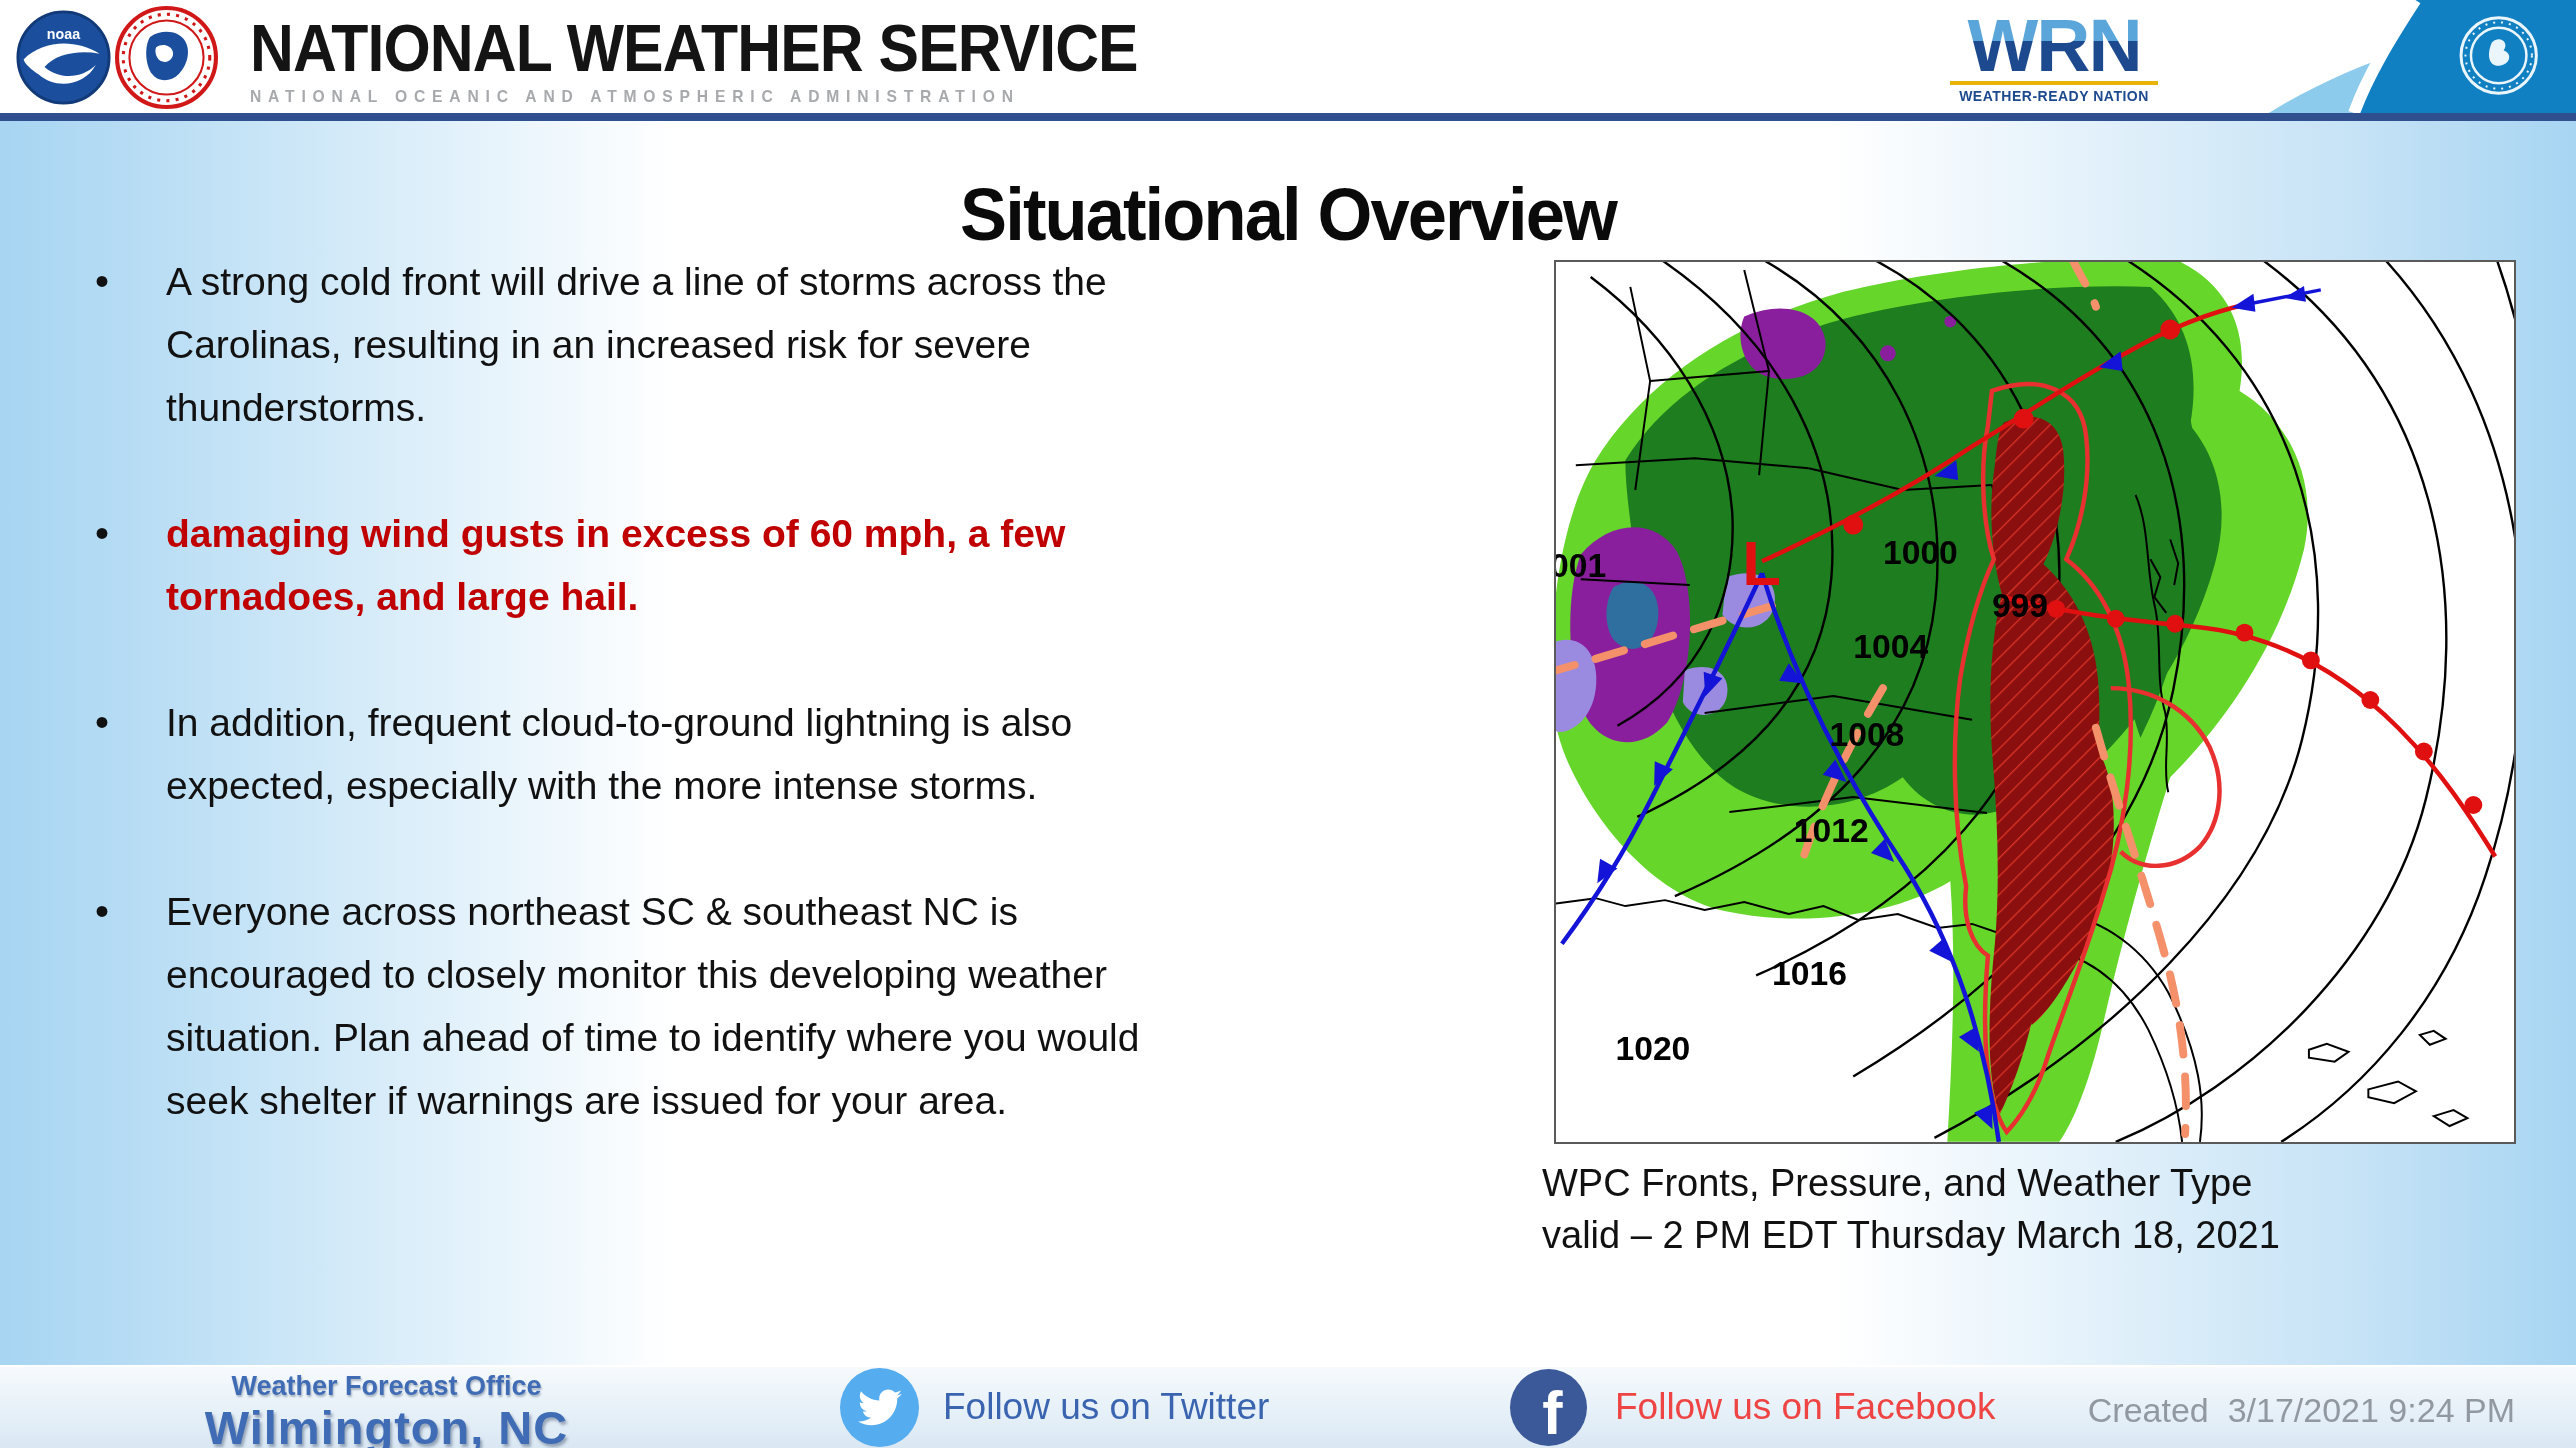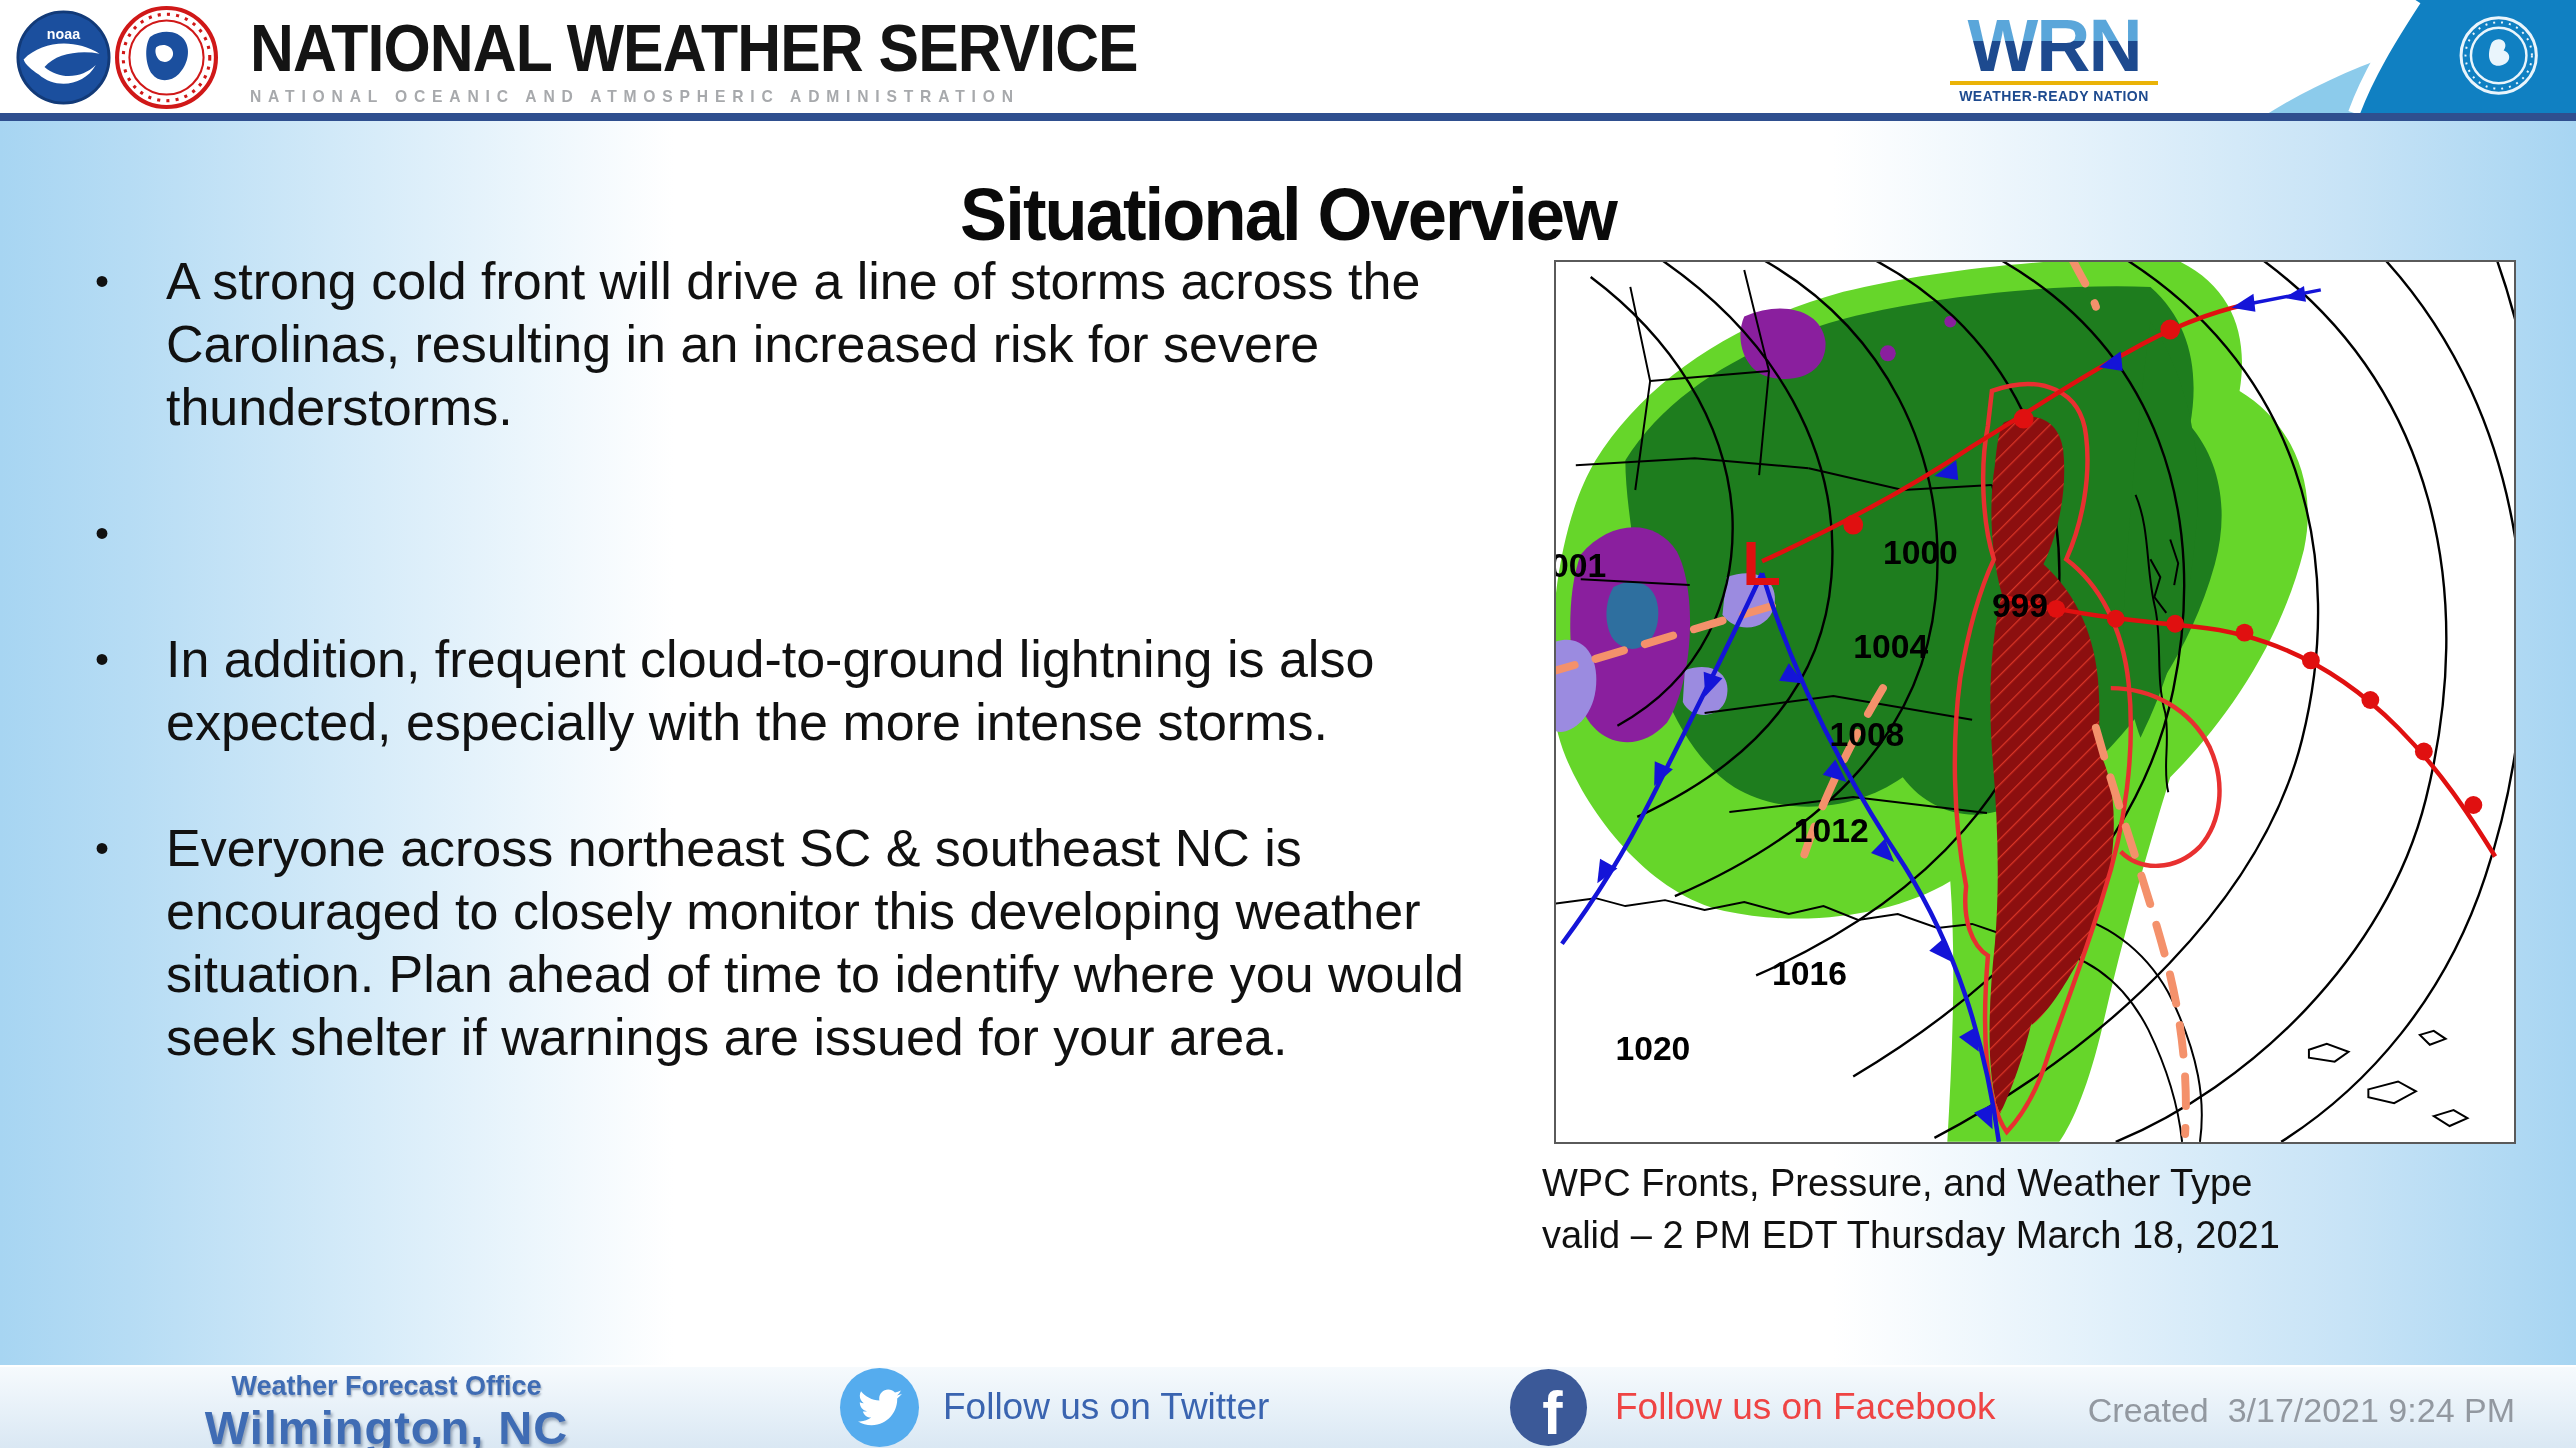--- a/index.html
+++ b/index.html
@@ -30,21 +30,21 @@
     background:linear-gradient(90deg,#a7d5f2 0px,#b6dcf4 129px,#ffffff 674px,#ffffff 1833px,#c7e3f6 2348px,#a7d5f2 2576px);
   }
   .slide-title{
     position:absolute;left:0;top:121px;width:2576px;text-align:center;
     font-size:75px;font-weight:800;letter-spacing:-2px;color:#0a0a0a;
     transform:scaleX(.94);
   }
   .bullets{position:absolute;left:95px;top:250px;width:1466px;list-style:none;margin:0;padding:0;}
   .bullet{display:flex;margin:0 0 63px 0;}
   .bullet-marker{width:71px;flex:0 0 71px;font-size:40px;color:#111;line-height:63px;}
-  .btxt{white-space:pre-line;font-size:52px;line-height:63px;color:#111;}
+  .btxt{white-space:pre-line;font-size:39px;line-height:63px;color:#111;}
   .btxt .seg-red{color:#c00000;font-weight:700;}
   
   .map-box{position:absolute;left:1554px;top:260px;width:958px;height:880px;background:#ffffff;border:2px solid #5a5a5a;box-sizing:content-box;}
   .map-box svg{display:block;}
   .map-caption{position:absolute;left:1542px;top:1157px;width:983px;text-align:left;color:#111;font-size:38px;line-height:52px;}
   
   .footer{
     position:absolute;left:0;top:1365px;width:2576px;height:83px;
     background:linear-gradient(180deg,#f6fafd 0%,#e6f0f8 55%,#d9e7f3 100%);
     border-top:2px solid #ffffff;
@@ -104,21 +104,22 @@
 
 <ul class="bullets">
   <li class="bullet">
     <span class="bullet-marker">•</span>
     <div class="btxt"><span>A strong cold front will drive a line of storms across the
 Carolinas, resulting in an increased risk for severe
 thunderstorms.</span></div>
   </li>
   <li class="bullet">
     <span class="bullet-marker">•</span>
-    <div class="btxt"></div>
+    <div class="btxt"><span class="seg-red">damaging wind gusts in excess of 60 mph, a few
+tornadoes, and large hail.</span></div>
   </li>
   <li class="bullet">
     <span class="bullet-marker">•</span>
     <div class="btxt"><span>In addition, frequent cloud-to-ground lightning is also
 expected, especially with the more intense storms.</span></div>
   </li>
   <li class="bullet">
     <span class="bullet-marker">•</span>
     <div class="btxt"><span>Everyone across northeast SC &amp; southeast NC is
 encouraged to closely monitor this developing weather

